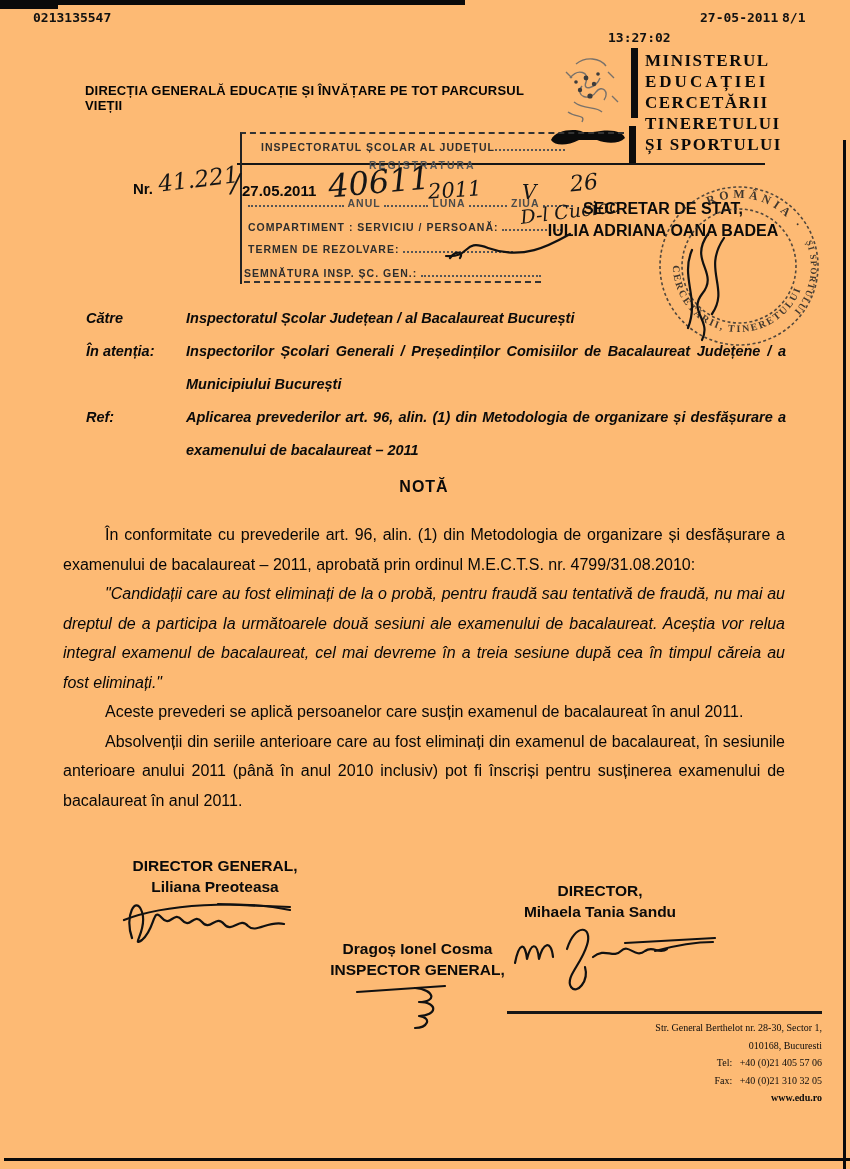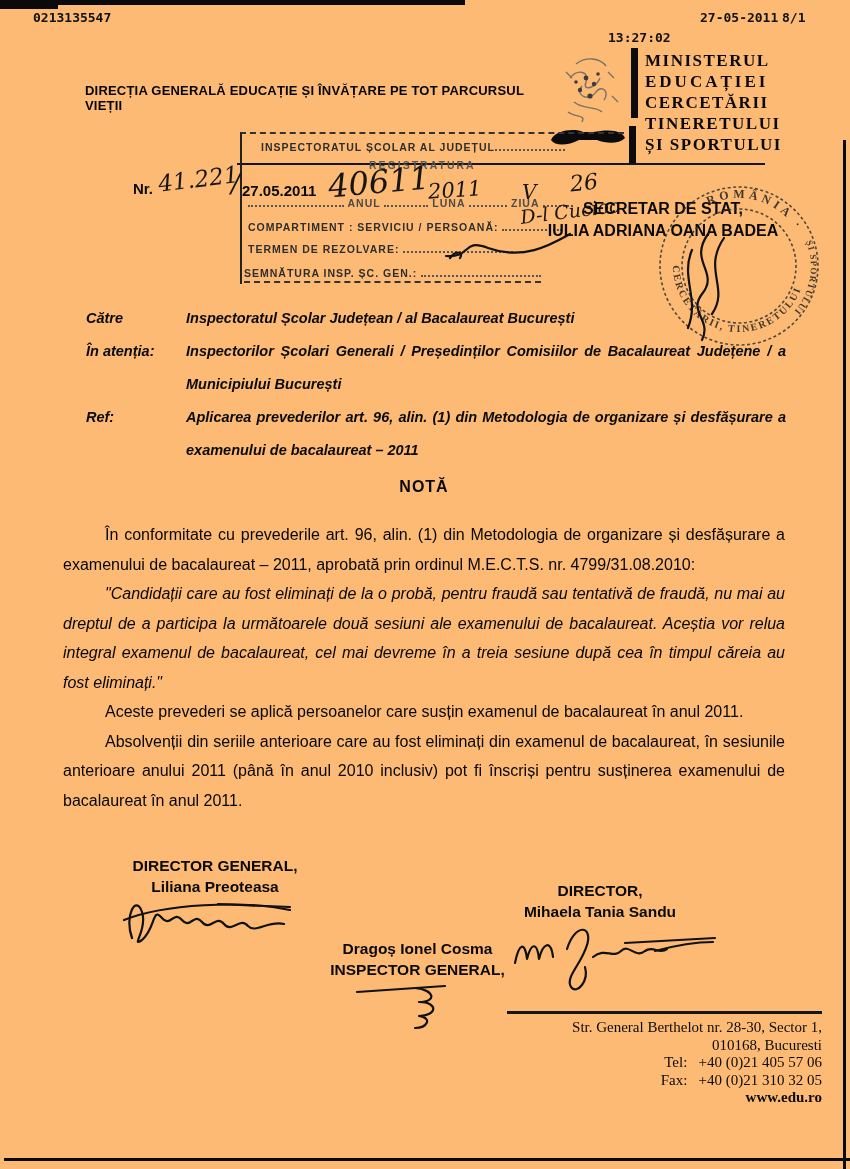--- a/index.html
+++ b/index.html
@@ -35,21 +35,21 @@
   .bodytxt p.q{font-style:italic;}
   
   .sigblock{text-align:center;font-weight:bold;line-height:21px;font-size:15.5px;}
   svg.sig path{fill:none;stroke:#111;stroke-width:2.2;stroke-linecap:round;stroke-linejoin:round;}
   
   .stamp{opacity:.85;}
   .stamp circle{fill:none;stroke:#333;stroke-width:1.6;stroke-dasharray:3 2.5;}
   .stamp text{fill:#222;font-family:"Liberation Serif",serif;font-weight:bold;}
   
   .foot{width:320px;text-align:right;font-family:"Liberation Serif",serif;
-        font-size:15px;line-height:17.5px;color:#0c0c0c;}
+        font-size:10px;line-height:17.5px;color:#0c0c0c;}
   .artifact{background:#0a0a0a;}
   .hline{background:#161616;}
 </style>
 </head>
 <body>
 
 <div id="page">
 
   <div class="abs artifact" style="left:0;top:0;width:465px;height:5px;"></div>
   <div class="abs artifact" style="left:0;top:0;width:58px;height:9px;"></div>

